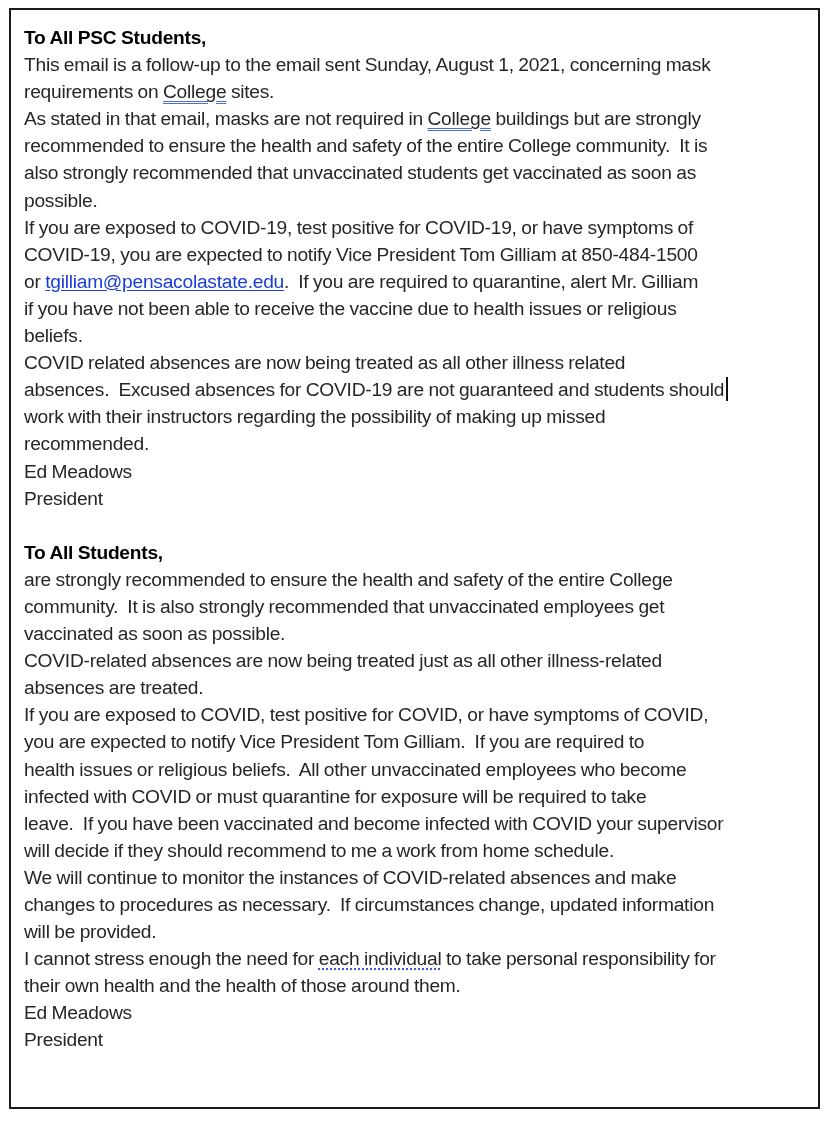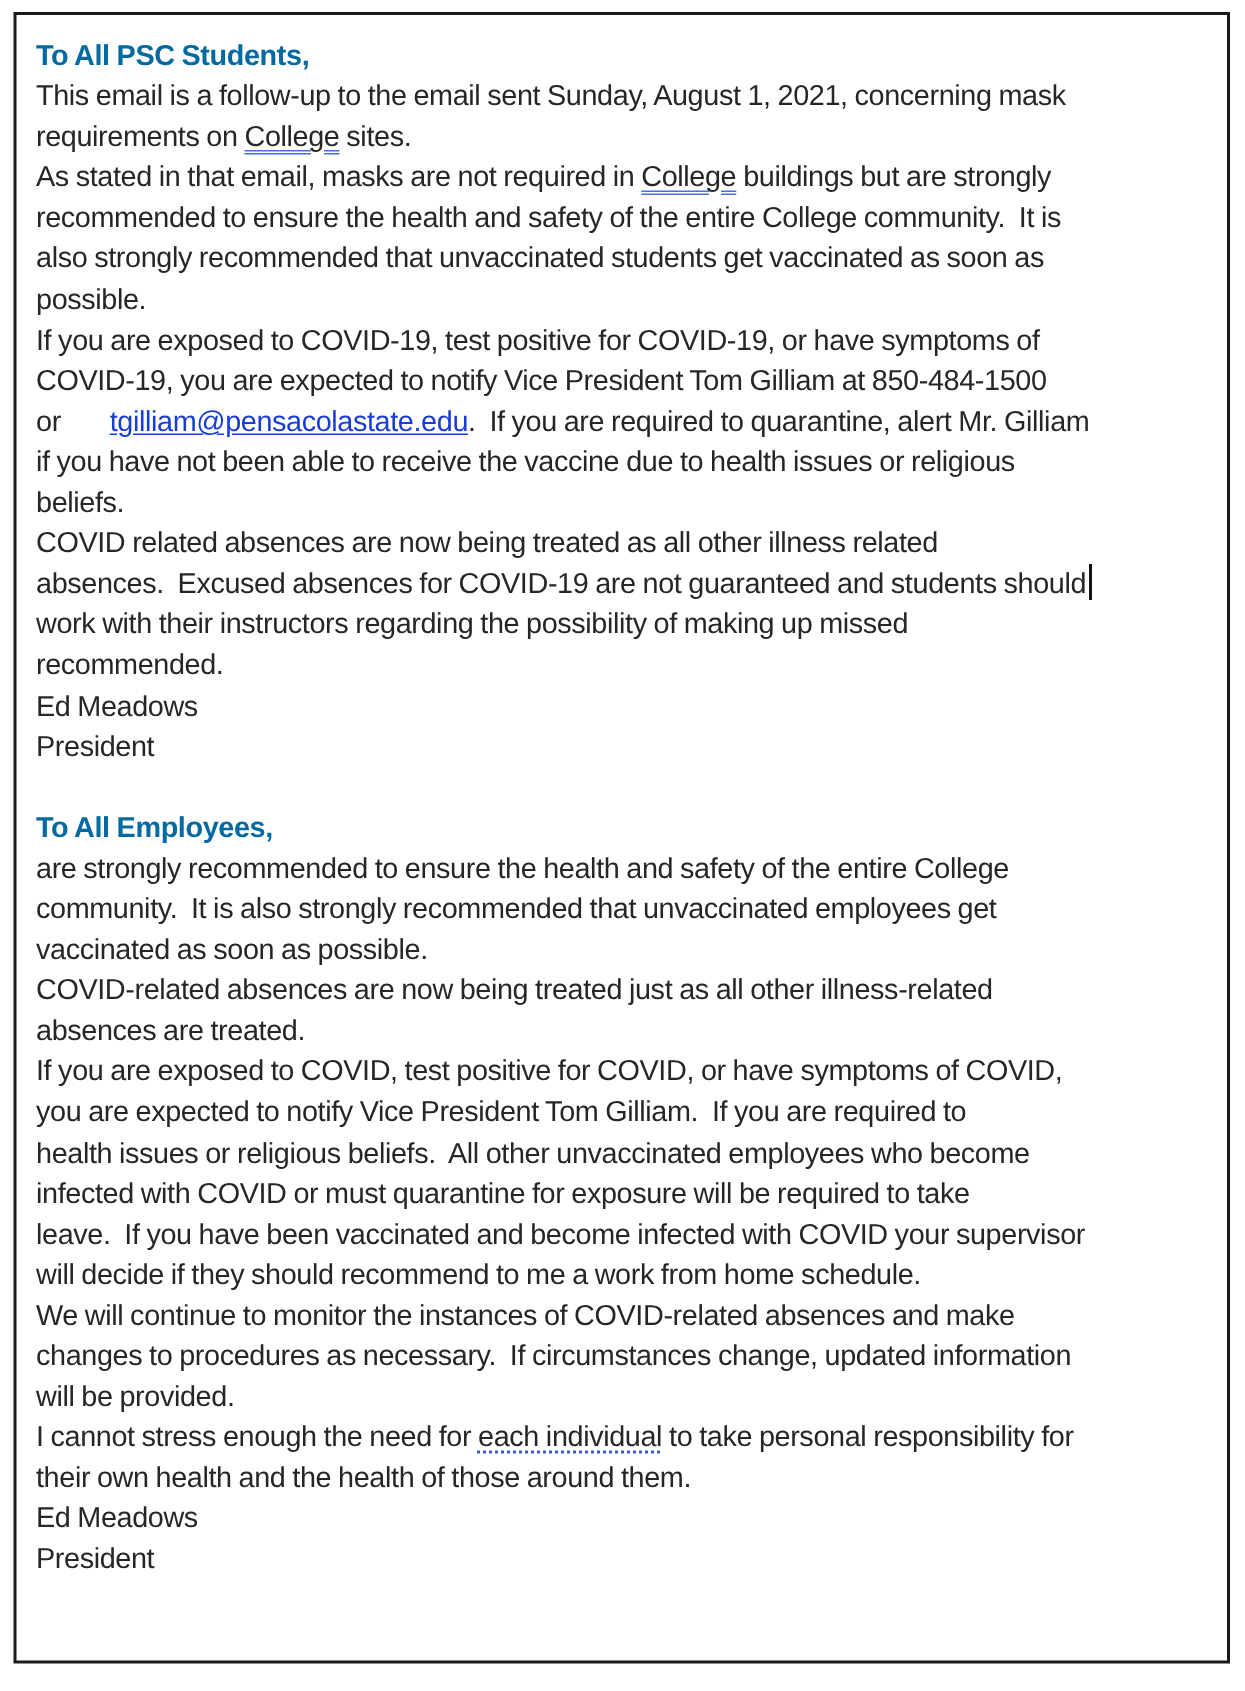--- a/index.html
+++ b/index.html
@@ -33,40 +33,39 @@
       color: #262626;
       letter-spacing: -0.25px;
       word-spacing: -0.5px;
     }
     .line {
       white-space: pre;
       height: 27.1px;
     }
     .bold {
       font-weight: bold;
-      color: #0369a1;
+      color: #000000;
     }
     .blank {
       height: 27.1px;
     }
     .grammar-flag {
       text-decoration: underline double #4a6fd6;
       text-underline-offset: 3px;
       text-decoration-thickness: 1px;
     }
     .dotted-flag {
       text-decoration: underline dotted #3a5bd9;
       text-underline-offset: 3px;
       text-decoration-thickness: 2px;
     }
     .email-link {
       color: #1a3cd6;
       text-decoration: underline;
       text-underline-offset: 2px;
-      margin-left: 28px;
     }
     .caret {
       display: inline-block;
       width: 1.5px;
       height: 24px;
       background: #111;
       vertical-align: -5px;
       margin-left: 2px;
     }
   </style>
@@ -106,21 +105,21 @@
         <div class="line">recommended.</div>
       </div>
 
       <div class="line">Ed Meadows</div>
       <div class="line">President</div>
     </div>
 
     <div class="blank"></div>
 
     <div>
-      <div class="line bold">To All Employees,</div>
+      <div class="line bold">To All Students,</div>
 
       <div>
         <div class="line">are strongly recommended to ensure the health and safety of the entire College</div>
         <div class="line">community.  It is also strongly recommended that unvaccinated employees get</div>
         <div class="line">vaccinated as soon as possible.</div>
       </div>
 
       <div>
         <div class="line">COVID-related absences are now being treated just as all other illness-related</div>
         <div class="line">absences are treated.</div>

